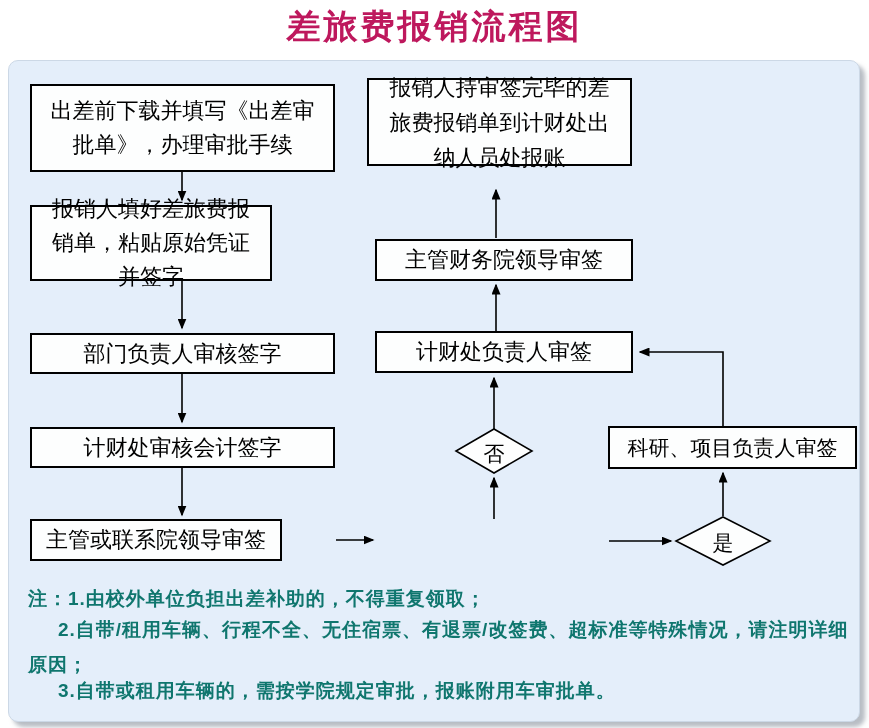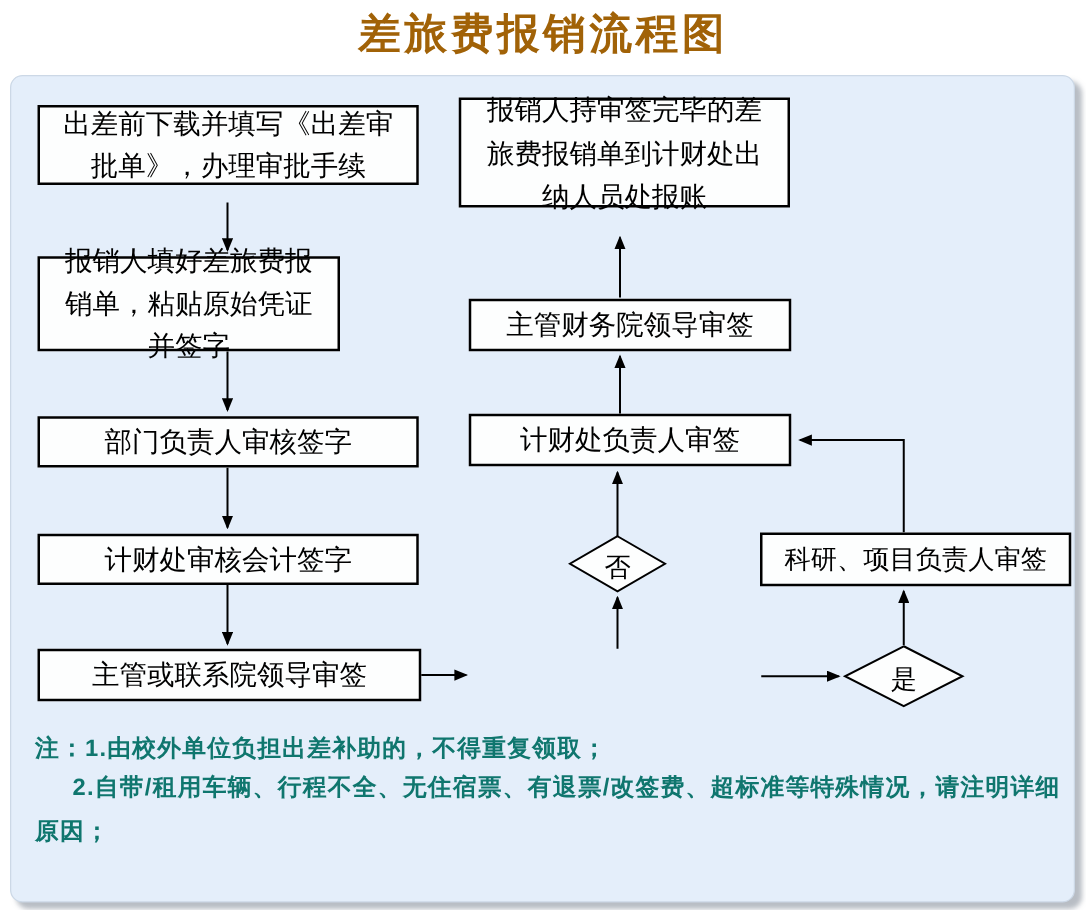--- a/index.html
+++ b/index.html
@@ -1,19 +1,19 @@
 <!DOCTYPE html>
 <html><head>
 <meta charset="utf-8">
 <style>
   html,body{margin:0;padding:0;background:#fff;}
   .page{position:relative;width:869px;height:728px;background:#ffffff;overflow:hidden;
         font-family:"Liberation Sans",sans-serif;}
   .title{position:absolute;left:0;top:4px;width:100%;text-align:center;
-         font-size:34px;font-weight:bold;letter-spacing:3px;color:#a16207;}
+         font-size:34px;font-weight:bold;letter-spacing:3px;color:#be185d;}
   .panel{position:absolute;left:8px;top:60px;width:852px;height:662px;
          background:#e4eefa;border:1px solid #ccd8e6;border-radius:10px;
          box-shadow:5px 5px 4px rgba(125,135,148,.55);box-sizing:border-box;}
   .overlay{position:absolute;left:0;top:0;width:869px;height:728px;z-index:1;}
   .node{position:absolute;z-index:2;background:#fdfefe;border:2px solid #000;
         box-sizing:border-box;display:flex;align-items:center;justify-content:center;
         text-align:center;font-size:22px;color:#000;line-height:34px;}
   .dlabel{position:absolute;z-index:2;text-align:center;font-size:21px;color:#000;}
   .noteline{position:absolute;z-index:2;font-size:19px;font-weight:bold;color:#0f766e;
             white-space:nowrap;letter-spacing:1px;}
@@ -44,40 +44,41 @@
       <line x1="496" y1="331" x2="496" y2="285" marker-end="url(#arr)"></line>
       <line x1="496" y1="238" x2="496" y2="190" marker-end="url(#arr)"></line>
       <line x1="609" y1="541" x2="671" y2="541" marker-end="url(#arr)"></line>
       <line x1="723" y1="516" x2="723" y2="473" marker-end="url(#arr)"></line>
       <polyline points="723,426 723,352 640,352" marker-end="url(#arr)"></polyline>
       <polygon points="494,429 532,451 494,473 456,451" fill="#fdfefe"></polygon>
       <polygon points="723,517 770,541 723,565 676,541" fill="#fdfefe"></polygon>
     </g>
   </svg>
 
-  <div class="node" style="left:30px;top:84px;width:305px;height:64px;padding:0 16px;text-align:center;">出差前下载并填写《出差审批单》，办理审批手续</div>
+  <div class="node" style="left:30px;top:84px;width:305px;height:88px;padding:0 16px;text-align:center;">出差前下载并填写《出差审批单》，办理审批手续</div>
 
   <div class="node" style="left:30px;top:205px;width:242px;height:76px;padding:0 16px;">报销人填好差旅费报销单，粘贴原始凭证并签字</div>
 
   <div class="node" style="left:30px;top:333px;width:305px;height:41px;">部门负责人审核签字</div>
 
   <div class="node" style="left:30px;top:427px;width:305px;height:41px;">计财处审核会计签字</div>
 
-  <div class="node" style="left:30px;top:519px;width:307px;height:42px;">主管或联系院领导审签</div>
+  <div class="node" style="left:30px;top:519px;width:252px;height:42px;">主管或联系院领导审签</div>
 
   <div class="node" style="left:367px;top:78px;width:265px;height:88px;padding:0 18px;line-height:35px;">报销人持审签完毕的差旅费报销单到计财处出纳人员处报账</div>
 
   <div class="node" style="left:375px;top:239px;width:258px;height:42px;">主管财务院领导审签</div>
 
   <div class="node" style="left:375px;top:331px;width:258px;height:42px;">计财处负责人审签</div>
 
 
   <div class="node" style="left:588px;top:426px;width:249px;height:43px;font-size:21px;margin-left:20px;">科研、项目负责人审签</div>
 
   <div class="dlabel" style="left:474px;top:440px;width:40px;">否</div>
 
   <div class="dlabel" style="left:703px;top:529px;width:40px;">是</div>
 
   <div class="noteline" style="left:28px;top:586px;">注：1.由校外单位负担出差补助的，不得重复领取；</div>
   <div class="noteline" style="left:58px;top:617px;">2.自带/租用车辆、行程不全、无住宿票、有退票/改签费、超标准等特殊情况，请注明详细</div>
   <div class="noteline" style="left:28px;top:652px;">原因；</div>
+  <div class="noteline" style="left:58px;top:678px;">3.自带或租用车辆的，需按学院规定审批，报账附用车审批单。</div>
 
 </div>
 
 </body></html>

